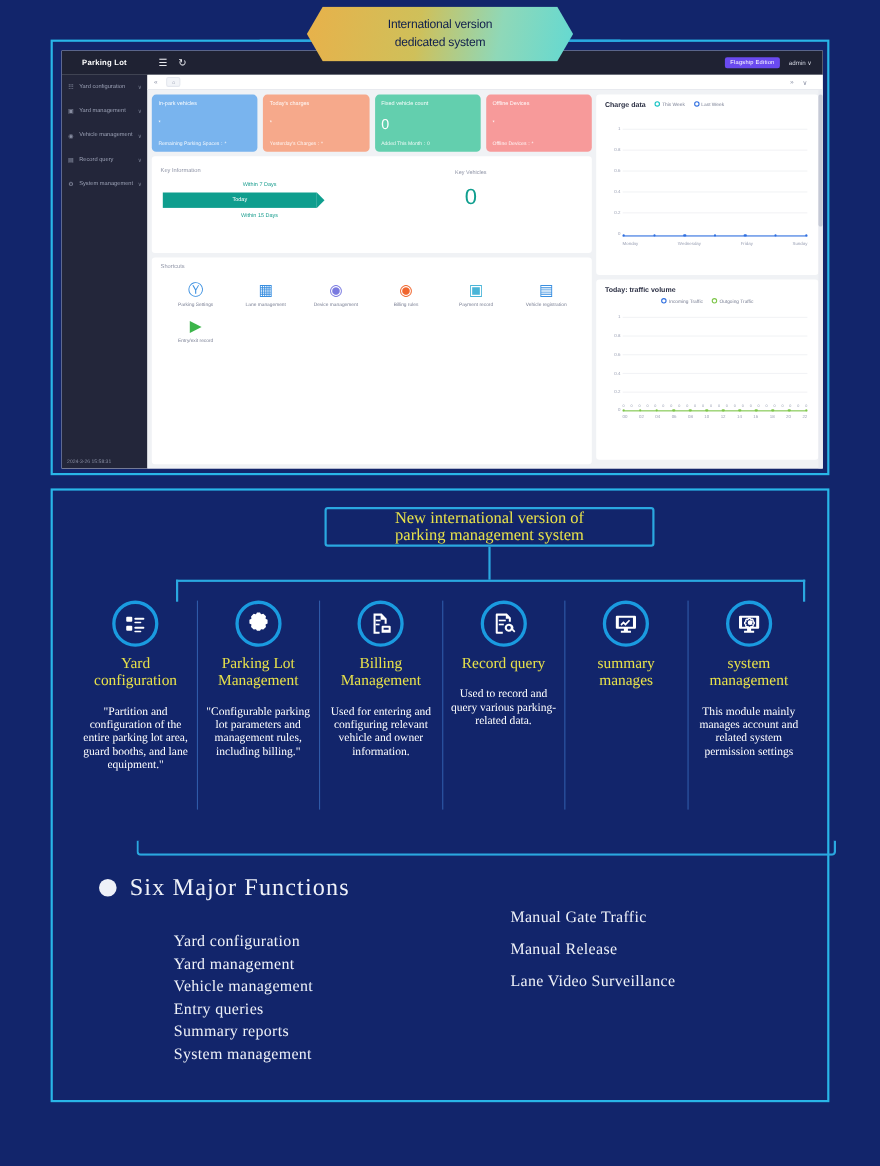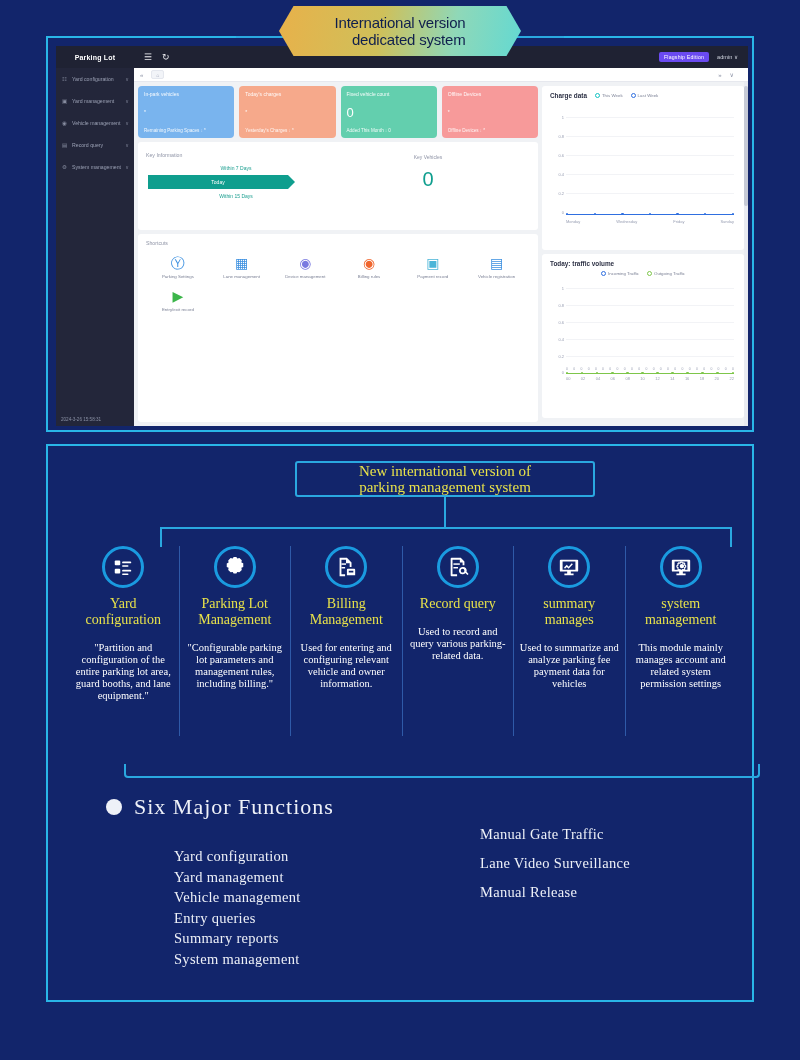--- a/index.html
+++ b/index.html
@@ -16,22 +16,22 @@
     position: absolute; left: 0; top: 6px; width: 800px; height: 54px;
     display: flex; justify-content: center; z-index: 30;
   }
   .ribbon {
     position: relative; width: 242px; height: 50px;
     background: linear-gradient(100deg, #e8b14a 0%, #cfc05a 42%, #8fd8b8 72%, #63d9d2 100%);
     clip-path: polygon(6% 0, 94% 0, 100% 50%, 94% 100%, 6% 100%, 0 50%);
     display: flex; align-items: center; justify-content: center;
   }
   .ribbon-text {
-    color: #0f1f4d; font-size: 15px; line-height: 17px; font-weight: 500;
-    text-align: right; letter-spacing: -0.2px;
+    color: #0f1f4d; font-size: 11px; line-height: 17px; font-weight: 500;
+    text-align: center; letter-spacing: -0.2px;
   }
   .ribbon-line { position: absolute; top: 30px; height: 2px; background: #2aa8e0; width: 60px; }
   .ribbon-line.l { left: 236px; }
   .ribbon-line.r { right: 236px; }
 
   
   .panel {
     position: absolute; left: 46px; width: 708px;
     border: 2px solid #29b6e8; background: #12256b;
   }
@@ -198,21 +198,21 @@
     color: #ffffff; font-size: 10.5px; line-height: 12px; margin-top: 14px;
     font-family: "Liberation Serif", serif; text-align: center;
   }
 
   .brace-box {
     position: absolute; left: 76px; top: 318px; width: 636px; height: 14px;
     border: 2px solid #2aa8e0; border-top: none; border-radius: 0 0 4px 4px;
   }
 
   
-  .lists { position: absolute; left: 16px; top: 348px; width: 708px; height: 200px; }
+  .lists { position: absolute; left: 0; top: 348px; width: 708px; height: 200px; }
   .list-col { position: absolute; top: 0; }
   .lc-a { left: 42px; }
   .lc-b { left: 382px; }
   .lc-head { display: flex; align-items: center; gap: 12px; }
   .bullet { width: 16px; height: 16px; border-radius: 50%; background: #eef1f8; }
   .lc-title {
     color: #eef1f8; font-size: 22px; font-family: "Liberation Serif", serif;
     letter-spacing: 1px;
   }
   .lc-items { margin-top: 26px; }
@@ -595,21 +595,20 @@
         <div class="fc-icon">
           <svg viewBox="0 0 24 24">
               <path d="M3 4h18a1 1 0 011 1v11a1 1 0 01-1 1h-7v2h3v2H7v-2h3v-2H3a1 1 0 01-1-1V5a1 1 0 011-1zm2 2v9h14V6z"></path>
               <path d="M6.6 12.6l3-3 2 2 3.4-3.6 1.2 1.1-4.6 4.9-2-2-2 2z"></path>
             </svg>
         </div>
         <div class="fc-title">
           <div>summary manages</div>
           <div></div>
         </div>
-        <div class="fc-desc">Used to summarize and analyze parking fee payment data for vehicles</div>
       </div>
 
       <div class="fcard">
         <div class="fc-icon">
           <svg viewBox="0 0 24 24">
               <path d="M3 4h18a1 1 0 011 1v11a1 1 0 01-1 1h-7v2h3v2H7v-2h3v-2H3a1 1 0 01-1-1V5a1 1 0 011-1zm2 2v9h14V6z"></path>
               <circle cx="13" cy="11" r="2.4"></circle>
               <path d="M13 6.6l.8 1.2 1.4-.2.9.9-.2 1.4 1.2.8-0 1.3-1.2.8.2 1.4-.9.9-1.4-.2-.8 1.2h-1.3l-.8-1.2-1.4.2-.9-.9.2-1.4-1.2-.8v-1.3l1.2-.8-.2-1.4.9-.9 1.4.2.8-1.2z" fill="none" stroke="#fff" stroke-width="1.3"></path>
             </svg>
         </div>
@@ -636,19 +635,19 @@
           <div class="lc-item">Vehicle management</div>
           <div class="lc-item">Entry queries</div>
           <div class="lc-item">Summary reports</div>
           <div class="lc-item">System management</div>
         </div>
       </div>
 
       <div class="list-col lc-b">
         <div class="lc-items">
           <div class="lc-item">Manual Gate Traffic</div>
+          <div class="lc-item">Manual Release</div>
           <div class="lc-item">Lane Video Surveillance</div>
-          <div class="lc-item">Manual Release</div>
         </div>
       </div>
     </div>
   </div>
 </div>
 
 </body></html>

